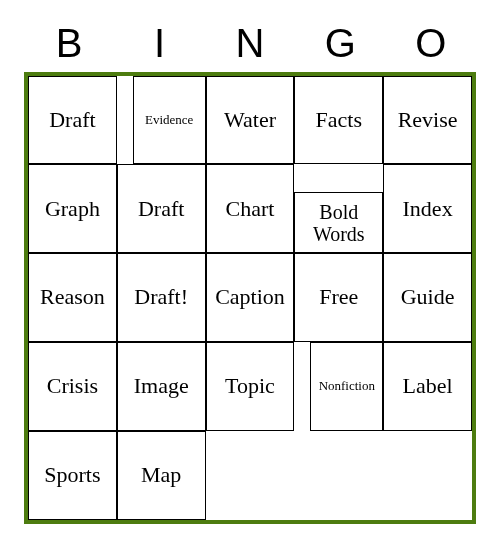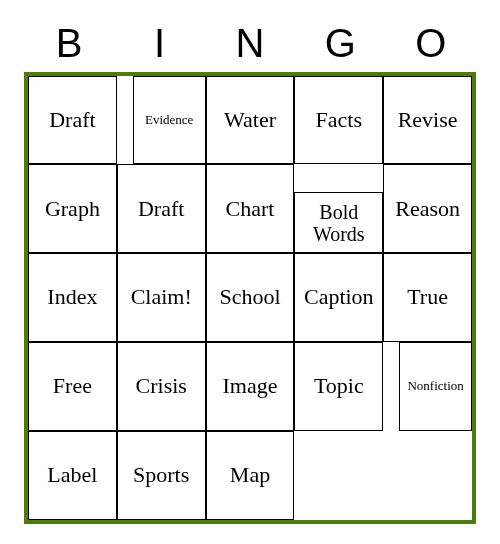--- a/index.html
+++ b/index.html
@@ -74,27 +74,26 @@
   <div class="grid" id="bingo-grid">
       <div class="cell">Draft</div>
       <div class="cell small">Evidence</div>
       <div class="cell">Water</div>
       <div class="cell">Facts</div>
       <div class="cell">Revise</div>
       <div class="cell">Graph</div>
       <div class="cell">Draft</div>
       <div class="cell">Chart</div>
       <div class="cell two-line">Bold Words</div>
+      <div class="cell">Index</div>
       <div class="cell">Reason</div>
-      <div class="cell">Index</div>
-      <div class="cell">Claim!</div>
-      <div class="cell">School</div>
+      <div class="cell">Draft!</div>
       <div class="cell">Caption</div>
-      <div class="cell">True</div>
       <div class="cell">Free</div>
+      <div class="cell">Guide</div>
       <div class="cell">Crisis</div>
       <div class="cell">Image</div>
       <div class="cell">Topic</div>
       <div class="cell small">Nonfiction</div>
       <div class="cell">Label</div>
       <div class="cell">Sports</div>
       <div class="cell">Map</div>
     </div>
 </div>
 

